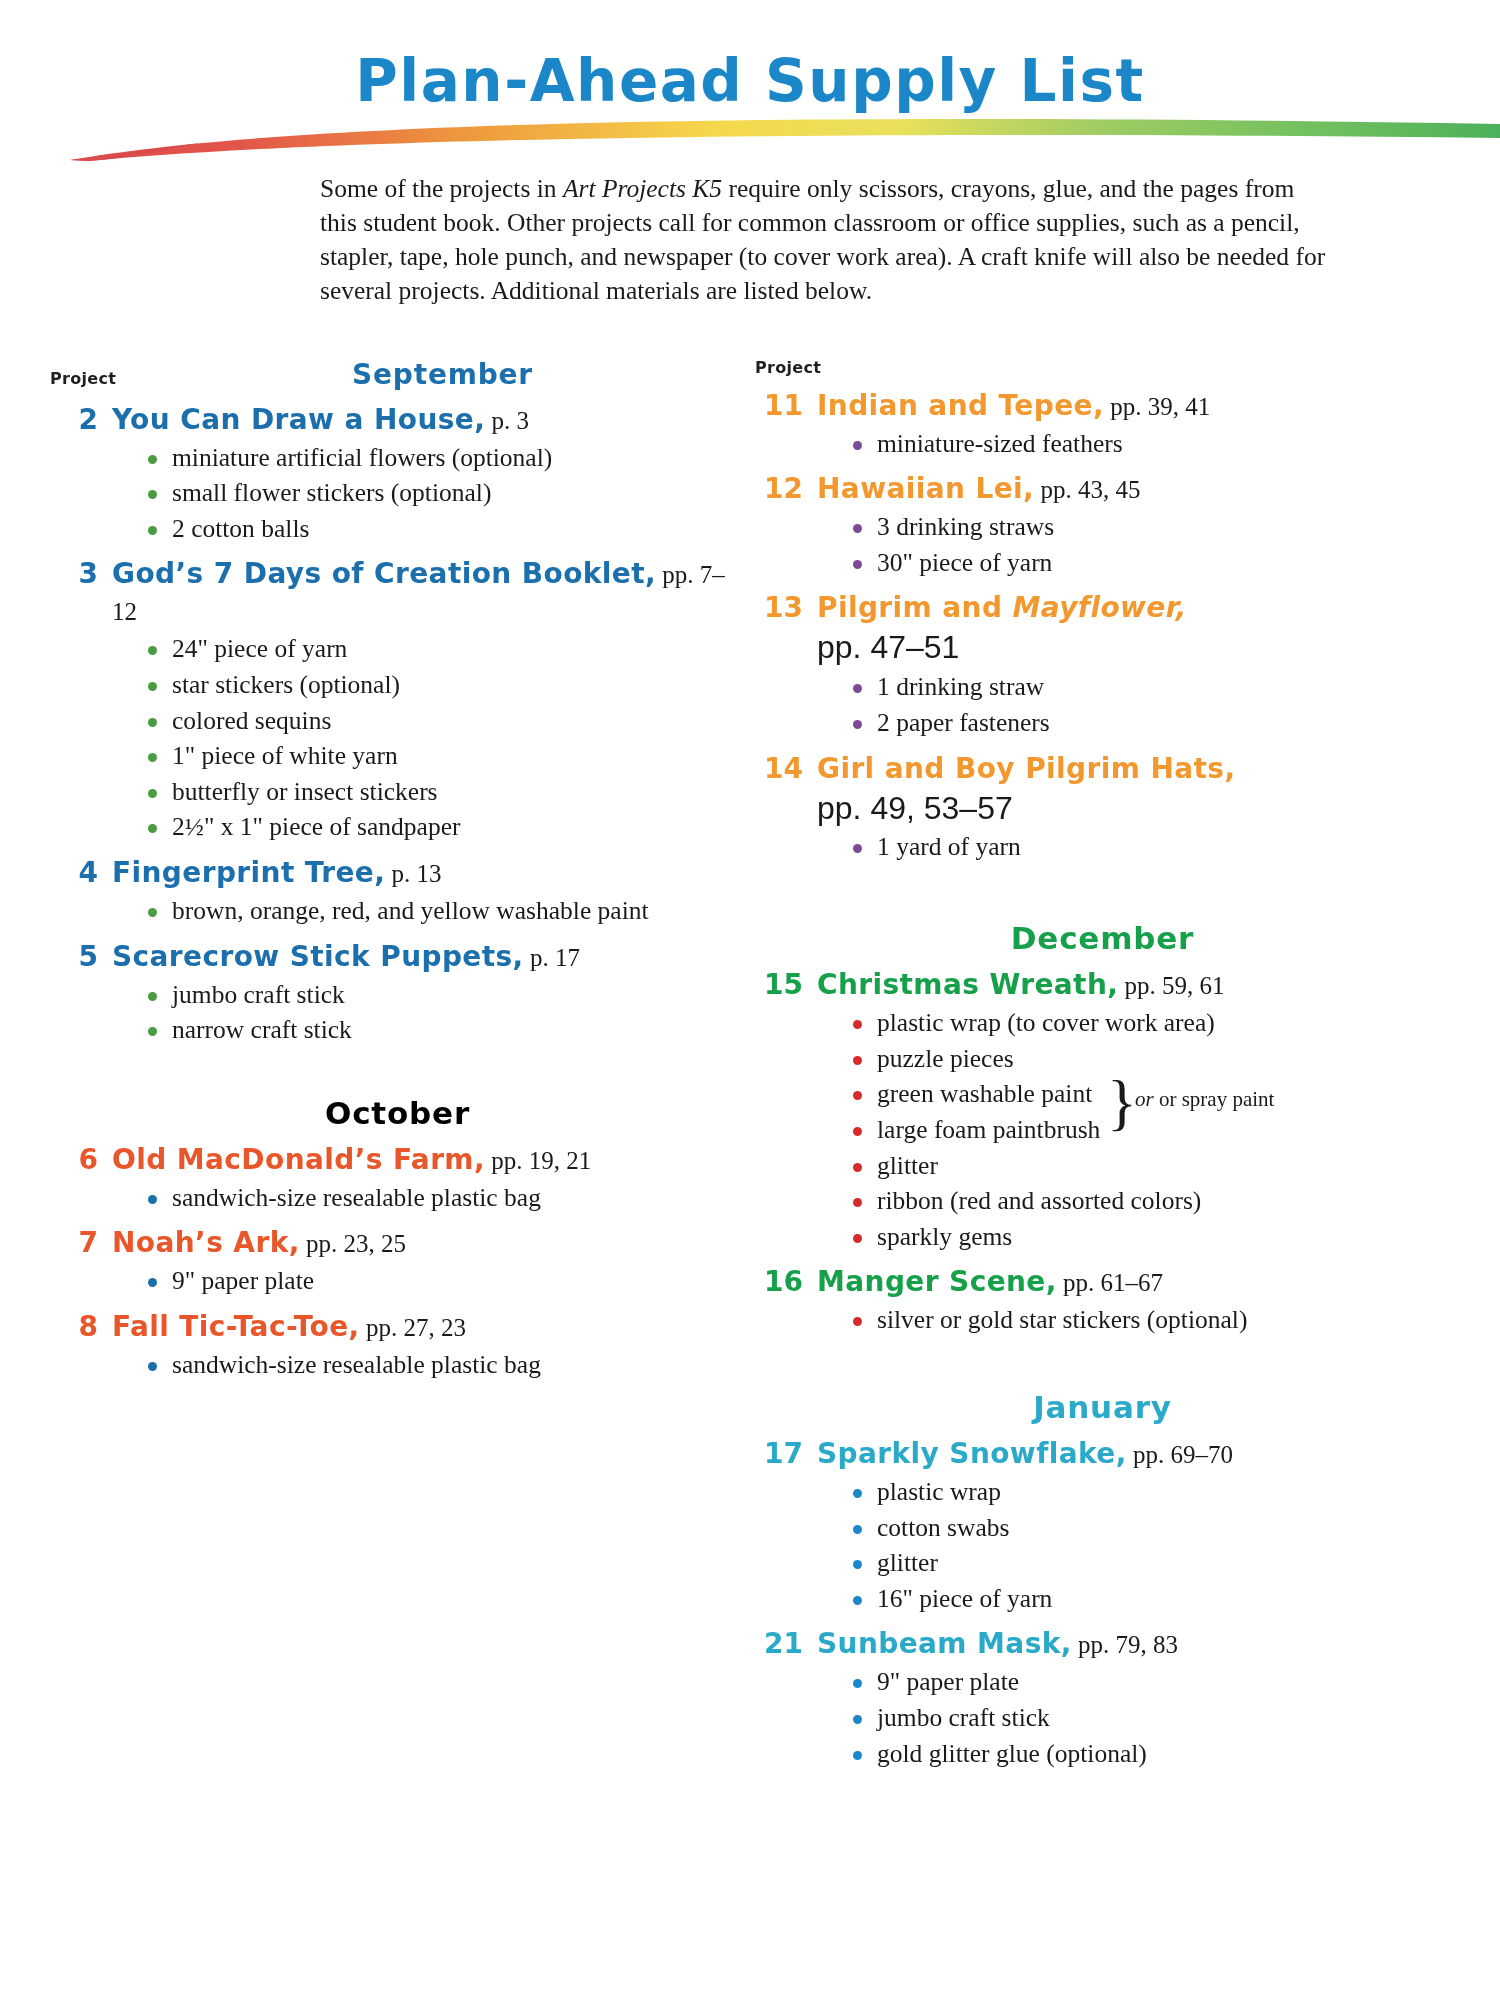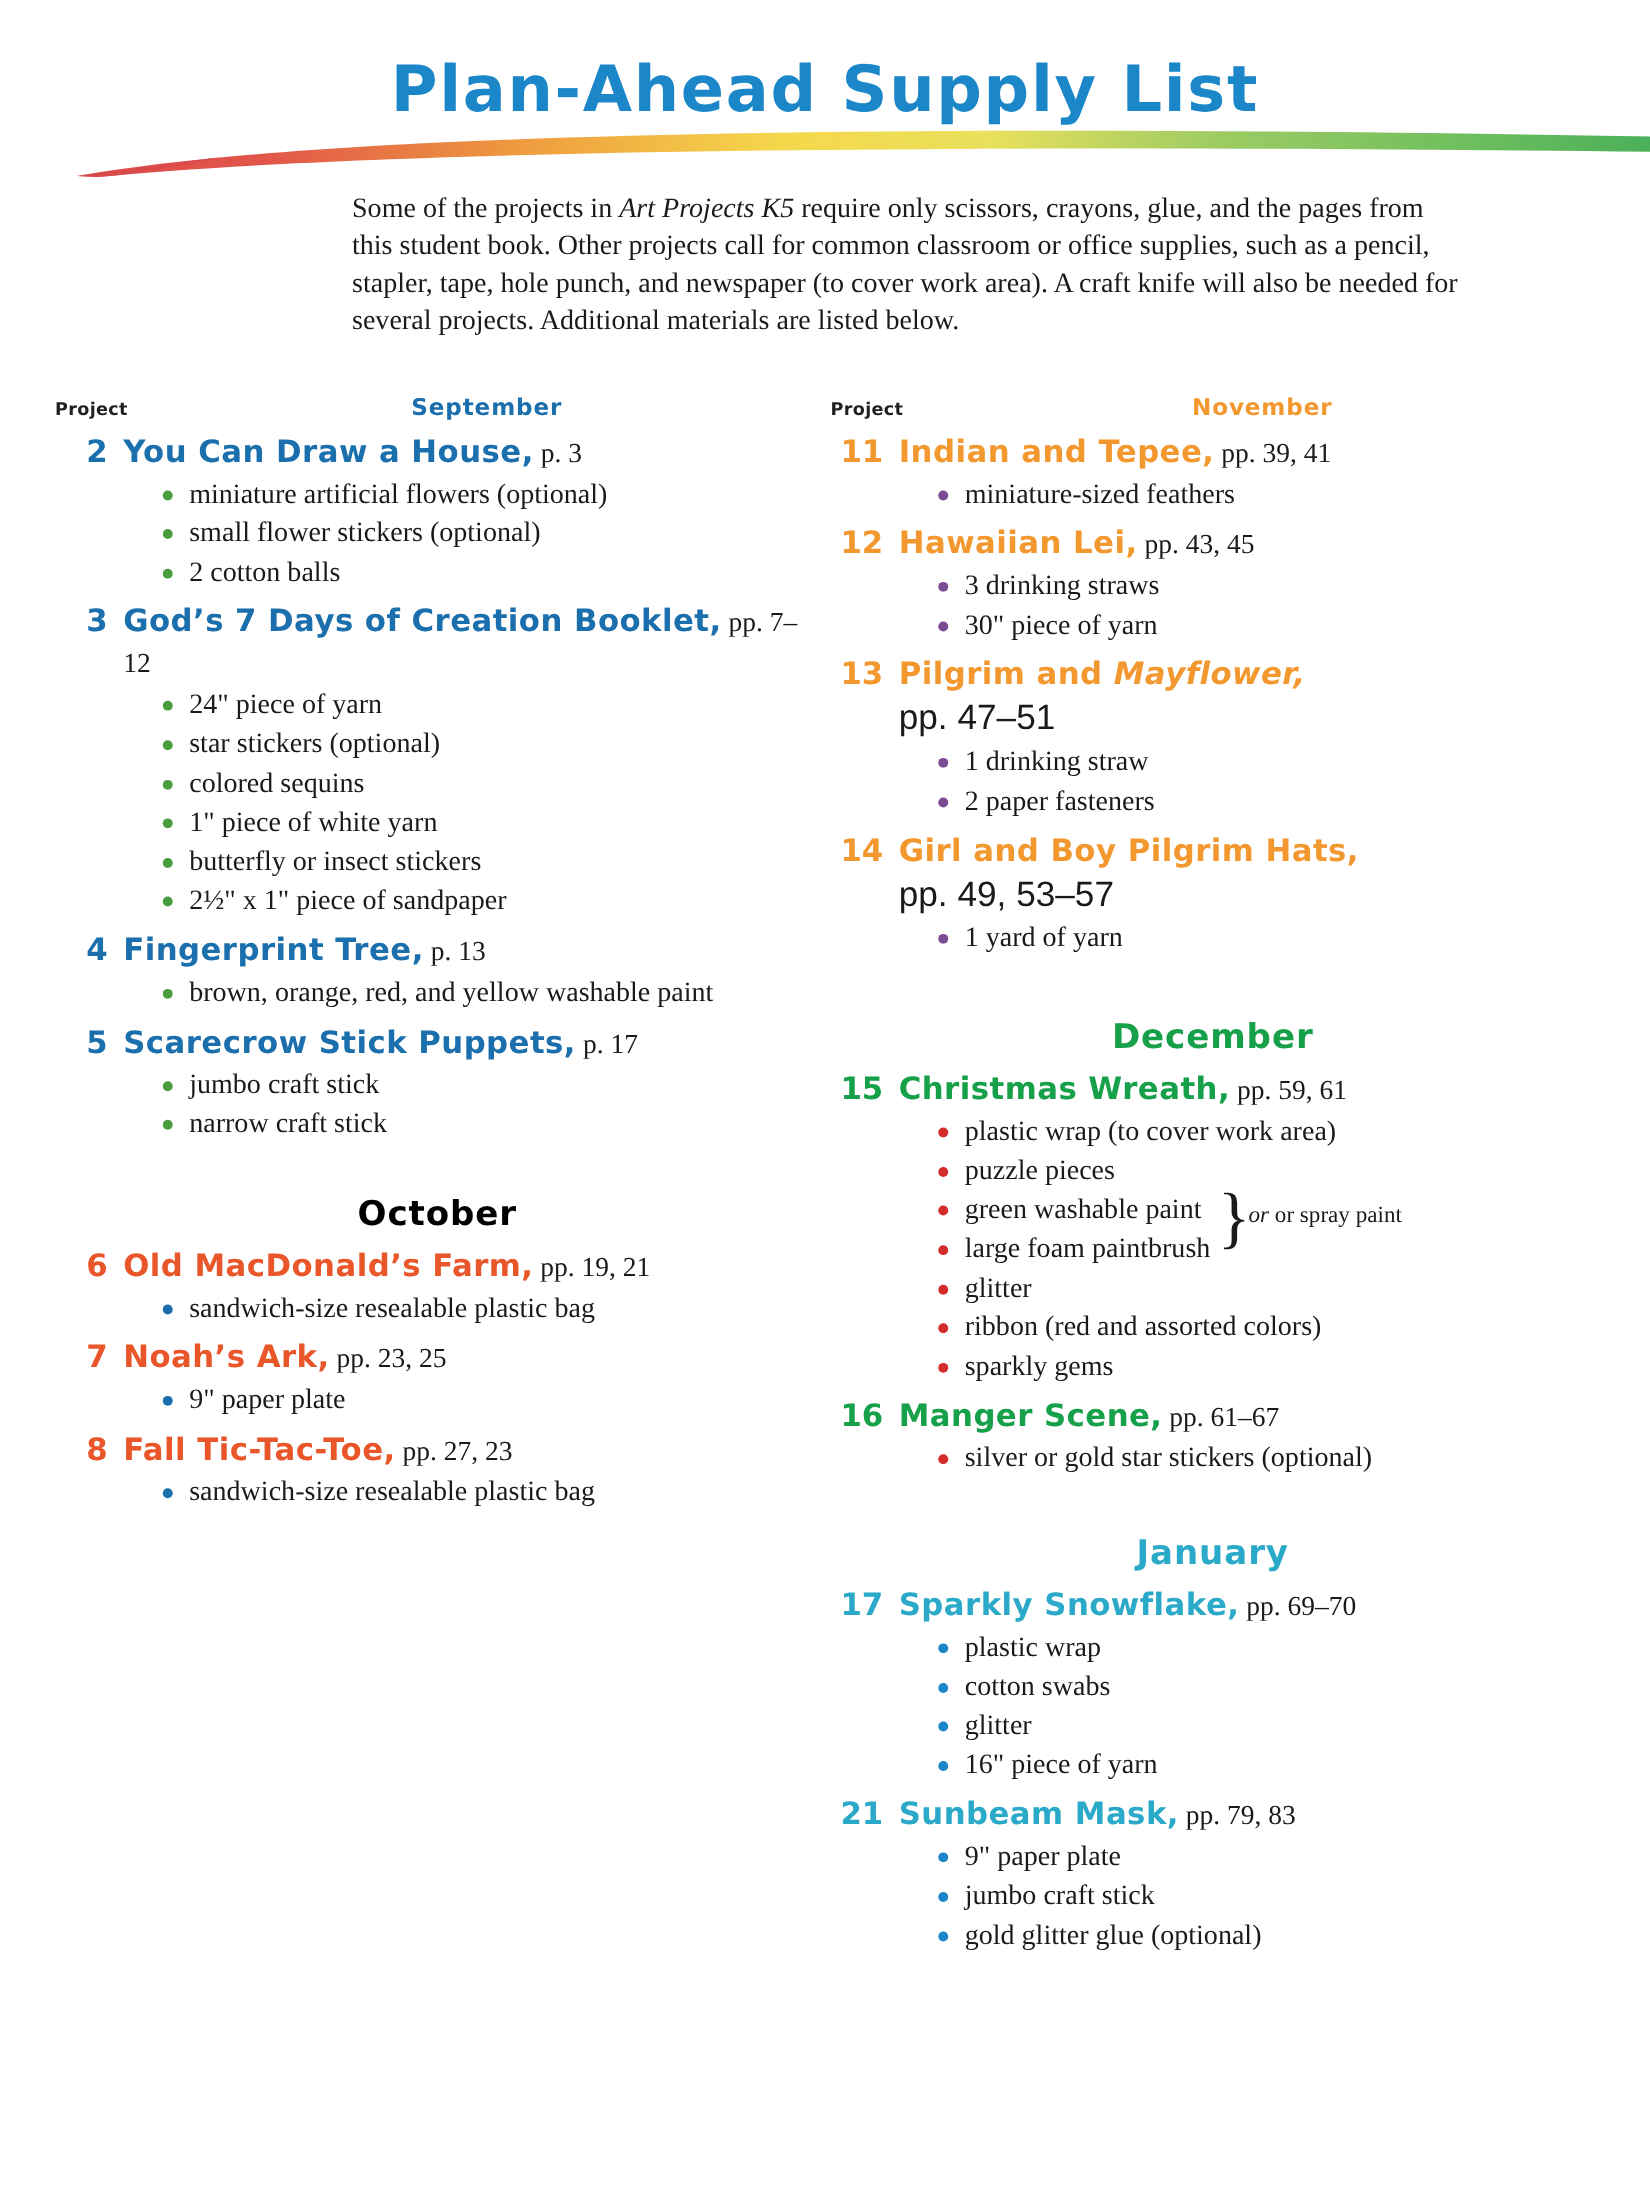--- a/index.html
+++ b/index.html
@@ -63,21 +63,21 @@
     font-weight:bold;
     font-size:16px;
     color:#231f20;
     letter-spacing:0.3px;
     width:150px;
     flex:0 0 150px;
   }
   .month-name {
     font-family:"DejaVu Sans", sans-serif;
     font-weight:bold;
-    font-size:21px;
+    font-size:28px;
     letter-spacing:0.8px;
     flex:1;
     text-align:center;
     padding-right:60px;
   }
   .month-standalone {
     font-family:"DejaVu Sans", sans-serif;
     font-weight:bold;
     font-size:31px;
     letter-spacing:0.8px;
@@ -286,21 +286,20 @@
           </ul>
         </div>
       </div>
 
     </div>
 
     <div class="col right">
 
       <div class="month-row">
         <div class="project-label">Project</div>
-        <div class="month-name" style="color:#f2982e">November</div>
       </div>
 
       <div class="project">
         <div class="proj-num" style="color:#f2982e">11</div>
         <div class="proj-body">
           <div class="proj-title" style="color:#f2982e"><span>Indian and Tepee,</span><span class="pages"> pp. 39, 41</span></div>
           <ul class="mats" style="--bullet:#7b4b94">
             <li>miniature-sized feathers</li>
           </ul>
         </div>

